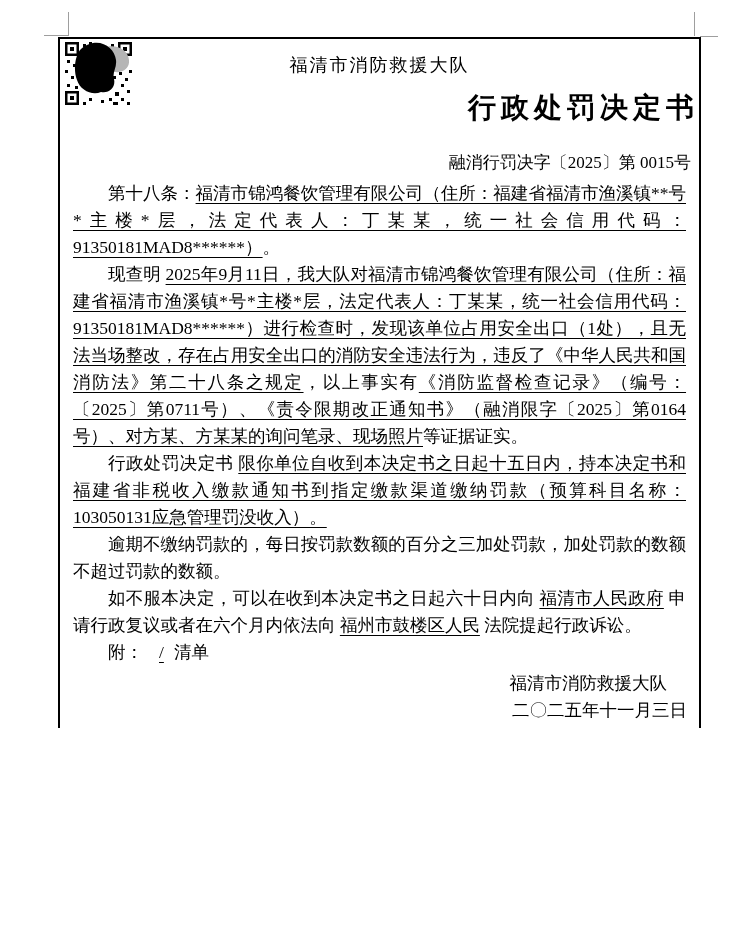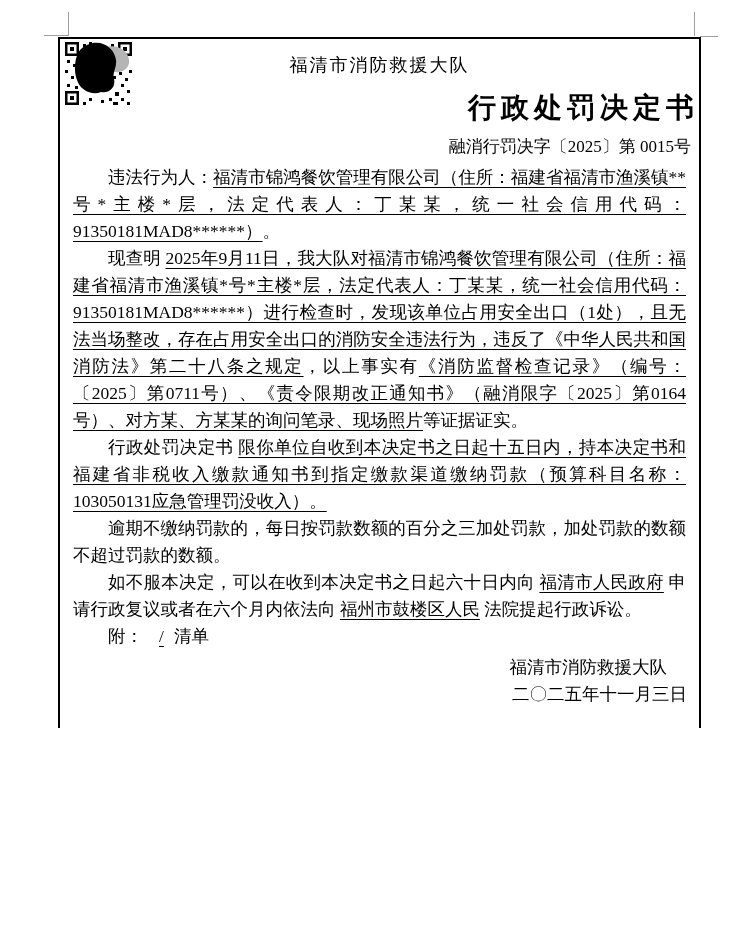--- a/index.html
+++ b/index.html
@@ -4,21 +4,21 @@
 <style>
   html,body{margin:0;padding:0;background:#ffffff;}
   .page{position:relative;width:744px;height:728px;background:#ffffff;
         font-family:"Liberation Serif", serif;color:#000;overflow:hidden;}
   .crop{position:absolute;background:#9e9e9e;}
   .sheet{position:absolute;left:58px;top:37px;width:643px;height:859px;
          border:2px solid #000;box-sizing:border-box;background:#fff;overflow:hidden;}
   .qr{position:absolute;left:5px;top:3px;}
   .org{margin-top:14px;text-align:center;font-size:18px;letter-spacing:2px;}
   .title{margin-top:12px;text-align:right;font-size:28px;font-weight:bold;letter-spacing:5px;}
-  .docnum{margin-top:8px;text-align:right;padding-right:8px;font-size:17px;}
+  .docnum{margin-top:24px;text-align:right;padding-right:8px;font-size:17px;}
   .bodytxt{margin-top:6px;padding:0 13px;font-size:17.5px;line-height:27px;text-align:justify;}
   .bodytxt p{margin:0;text-indent:2em;}
   .u{text-decoration:underline;text-underline-offset:4px;}
   .slash{padding:0 10px;}
   .attach-gap{padding-right:6px;}
   .sig{margin-top:4px;text-align:right;font-size:17.5px;line-height:27px;}
   .sig-org{margin-right:32px;}
   .sig-date{margin-right:12px;}
   .delivered{margin-top:20px;padding:0 13px;font-size:17.5px;line-height:27px;}
   .delivered .stmt{text-indent:2em;margin:16px;}
@@ -94,21 +94,21 @@
 
       <path d="M28,1 C40,-1 50,8 51,18 C52,26 47,30 49,37 C51,45 44,52 36,50
                C27,54 15,48 12,38 C8,28 10,13 16,7 C20,3 24,2 28,1 Z" fill="#000"></path>
     </svg>
 
     <div class="org">福清市消防救援大队</div>
     <div class="title">行政处罚决定书</div>
     <div class="docnum">融消行罚决字〔2025〕第 0015号</div>
 
     <div class="bodytxt">
-      <p><span>违法行为人：</span><span class="u">福清市锦鸿餐饮管理有限公司（住所：福建省福清市渔溪镇**号*主楼*层，法定代表人：丁某某，统一社会信用代码：91350181MAD8******）</span><span>。</span></p>
+      <p><span>第十八条：</span><span class="u">福清市锦鸿餐饮管理有限公司（住所：福建省福清市渔溪镇**号*主楼*层，法定代表人：丁某某，统一社会信用代码：91350181MAD8******）</span><span>。</span></p>
 
       <p><span>现查明 </span><span class="u">2025年9月11日，我大队对福清市锦鸿餐饮管理有限公司（住所：福建省福清市渔溪镇*号*主楼*层，法定代表人：丁某某，统一社会信用代码：91350181MAD8******）进行检查时，发现该单位占用安全出口（1处），且无法当场整改，存在占用安全出口的消防安全违法行为，违反了《中华人民共和国消防法》第二十八条之规定</span><span>，以上事实有</span><span class="u">《消防监督检查记录》（编号：〔2025〕第0711号）、《责令限期改正通知书》（融消限字〔2025〕第0164号）、对方某、方某某的询问笔录、现场照片</span><span>等证据证实。</span></p>
 
 
       <p><span>行政处罚决定书 </span><span class="u">限你单位自收到本决定书之日起十五日内，持本决定书和福建省非税收入缴款通知书到指定缴款渠道缴纳罚款（预算科目名称：103050131应急管理罚没收入）。</span></p>
 
       <p><span>逾期不缴纳罚款的，每日按罚款数额的百分之三加处罚款，加处罚款的数额不超过罚款的数额。</span></p>
 
       <p><span>如不服本决定，可以在收到本决定书之日起六十日内向 </span><span class="u">福清市人民政府</span><span> 申请行政复议或者在六个月内依法向 </span><span class="u">福州市鼓楼区人民</span><span> 法院提起行政诉讼。</span></p>
 

